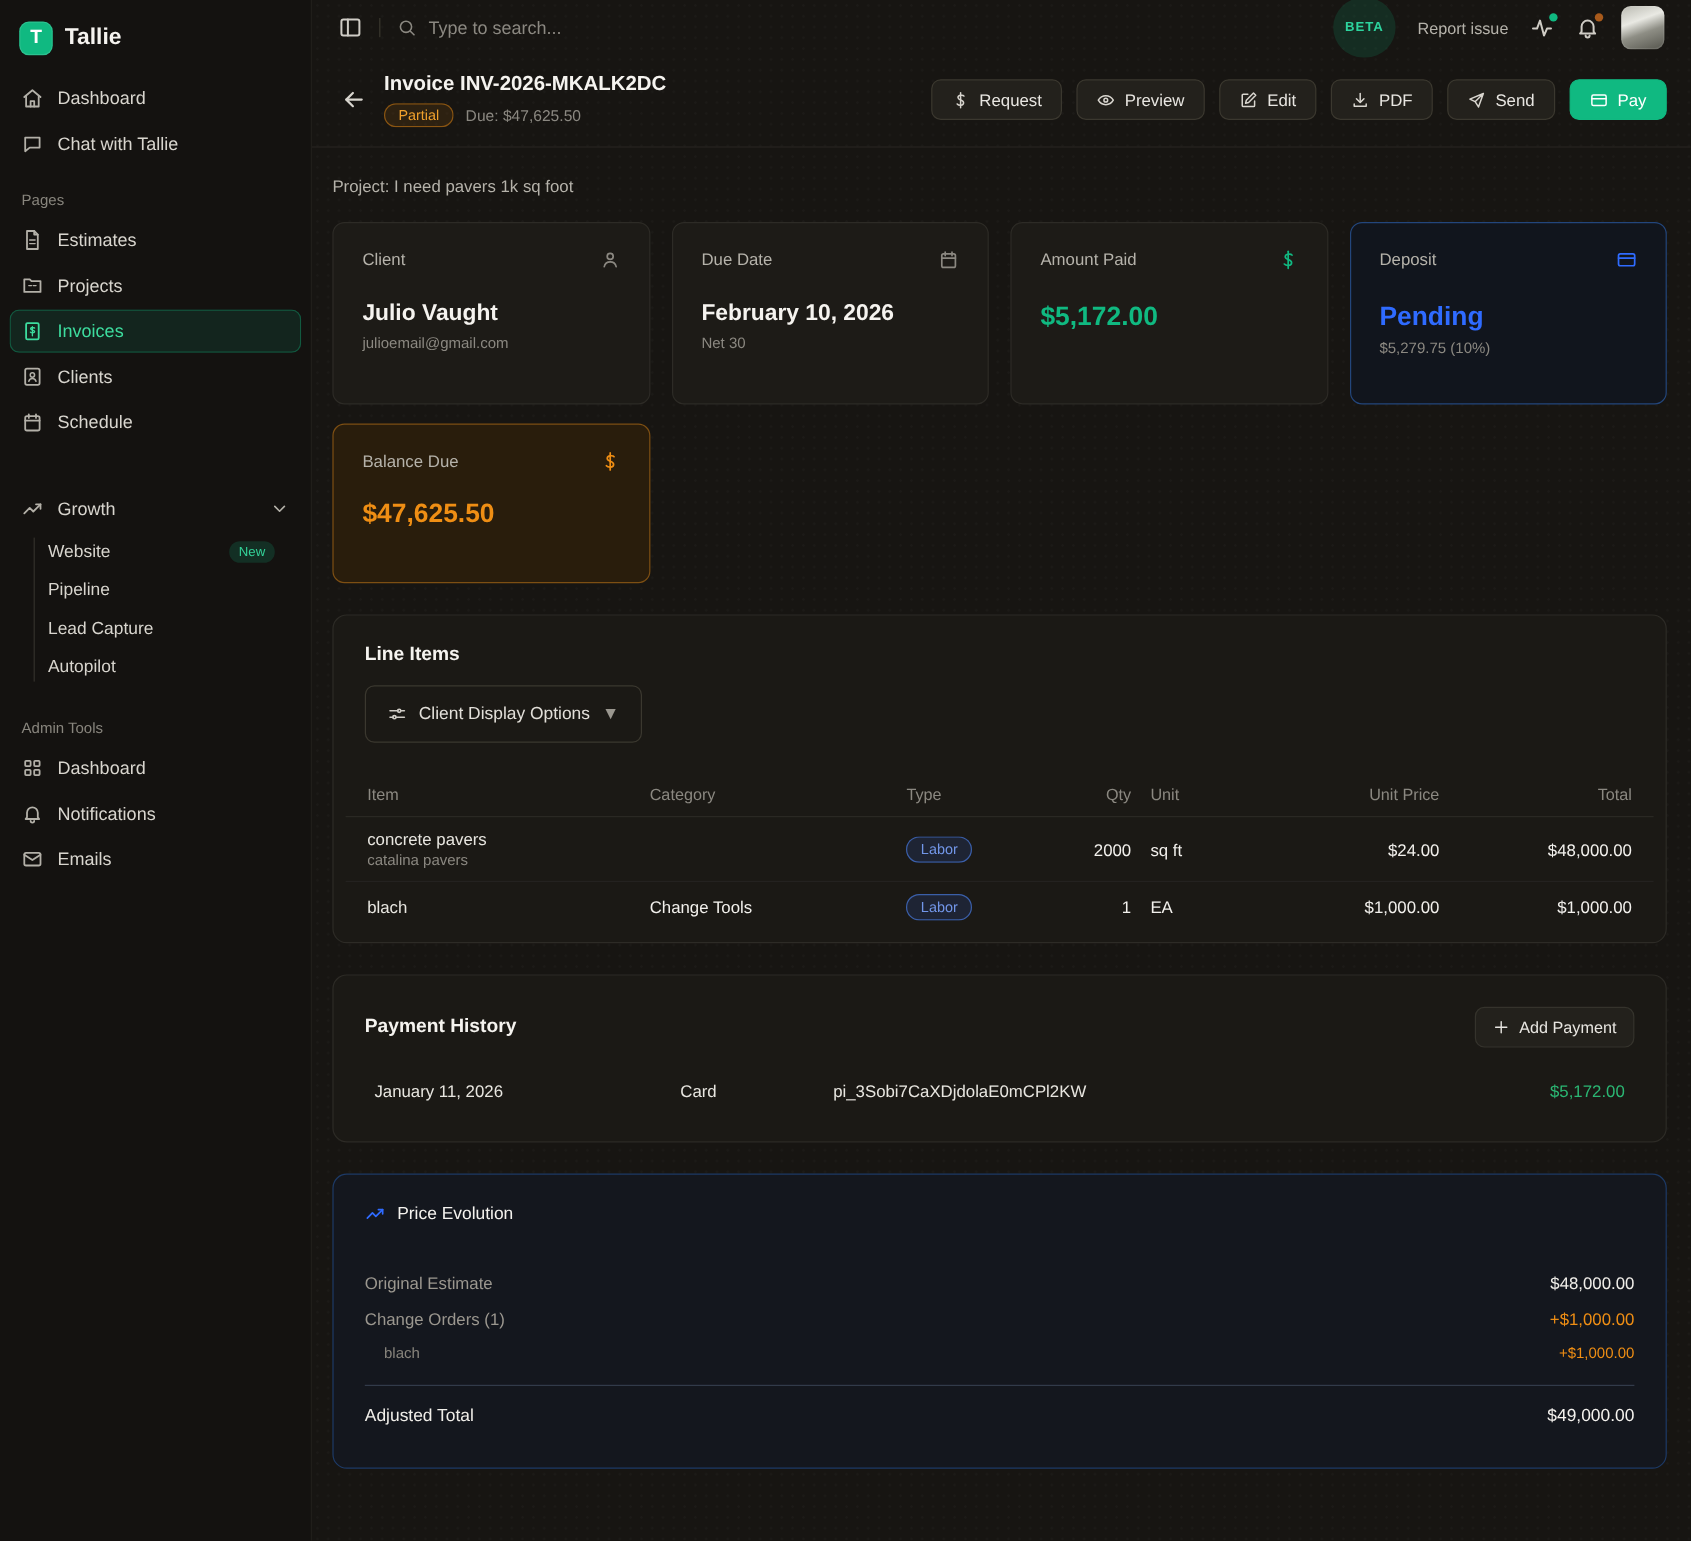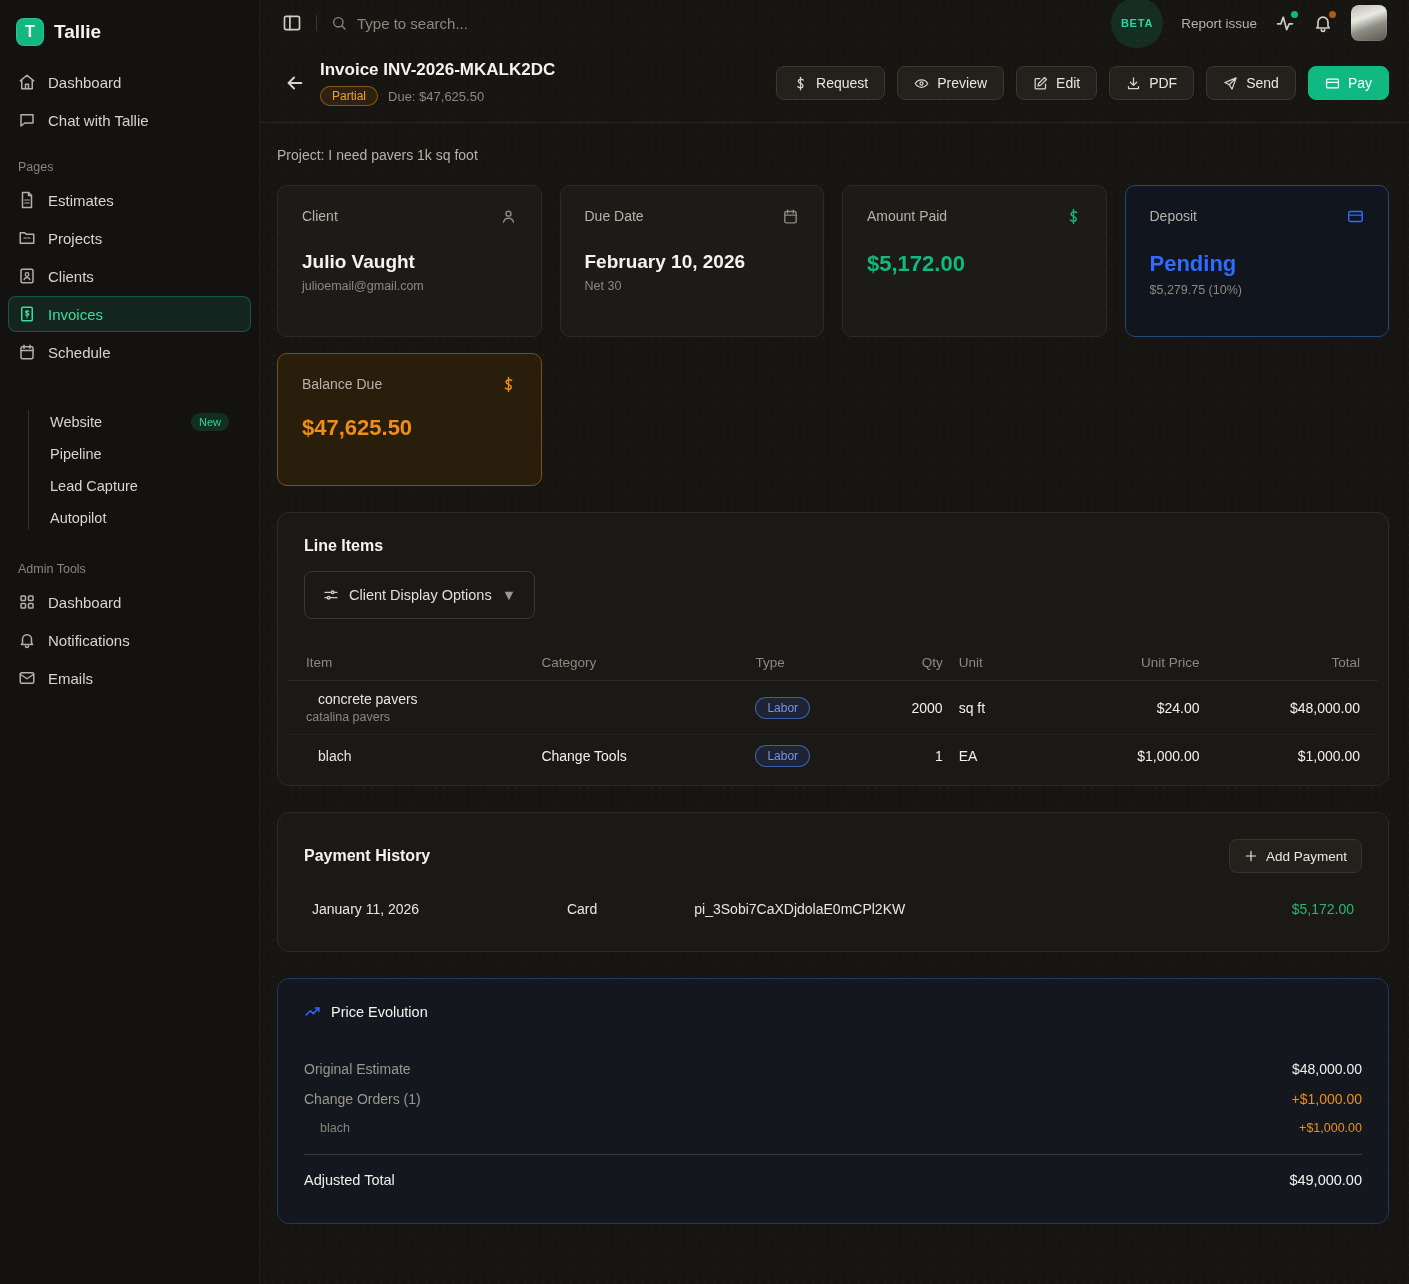--- a/index.html
+++ b/index.html
@@ -30,21 +30,21 @@
     margin-bottom:2px; font-size:15px;
   }
   .nav-item .nav-icon { width:18px; height:18px; color:#b3b0a8; display:flex; }
   .nav-item.active {
     background:rgba(16,185,129,.12); color:#3ddc9e;
     box-shadow:0 0 0 1px rgba(16,185,129,.35) inset;
   }
   .nav-item.active .nav-icon { color:#3ddc9e; }
   .nav-section-label { color:#88857d; font-size:12.5px; padding:20px 10px 8px; }
   .nav-item .chevron { margin-left:auto; color:#b3b0a8; width:16px; height:16px; }
-  .sub-group { position:relative; margin-left:20px; padding-left:14px; }
+  .sub-group { position:relative; margin-left:20px; padding-left:4px; }
   .sub-group:before { content:""; position:absolute; left:0; top:4px; bottom:4px; width:1px; background:#33312b; }
   .sub-item {
     display:flex; align-items:center; height:32px; padding:0 8px;
     color:#d8d5ce; font-size:14.5px; border-radius:6px; cursor:pointer;
   }
   .new-badge {
     margin-left:auto; margin-right:14px; background:rgba(16,185,129,.18);
     color:#34d399; font-size:11px; padding:3px 8px; border-radius:999px;
   }
 
@@ -150,21 +150,21 @@
   .li-row {
     display:grid; align-items:center;
     grid-template-columns:22% 20% 13% 6% 10% 14% 15%;
     padding:0 10px;
   }
   .li-row > div { padding:10px 8px; }
   .li-row.head { color:#8b8881; font-size:13.5px; border-bottom:1px solid #2a2823; }
   .li-row.body { border-bottom:1px solid #242220; font-size:14px; }
   .li-row.body:last-child { border-bottom:none; }
   .li-row .num { text-align:right; }
-  .item-name { color:#e8e6e0;margin-left:12px; }
+  .item-name { color:#e8e6e0; }
   .item-note { color:#8b8881; font-size:12.5px; margin-top:3px; }
   .labor-pill {
     display:inline-block; font-size:12px; color:#7296e8;
     background:rgba(47,107,240,.14); box-shadow:0 0 0 1px #3b5fa8 inset;
     padding:4px 12px; border-radius:999px;
   }
   .li-cell-pad { padding:14px 8px; }
 
   
   .ph-head { display:flex; align-items:center; justify-content:space-between; padding:26px 26px 0; }
@@ -242,51 +242,65 @@
     </div>
     <div class="nav-item">
       <span class="nav-icon">
         <svg viewBox="0 0 24 24" fill="none" stroke="currentColor" stroke-width="2" stroke-linecap="round" stroke-linejoin="round">
             <path d="M3 19V5h6l2 2h10v12z"></path>
             <path d="M8 12h3m2 0h3" stroke-width="1.6"></path>
           </svg>
       </span>
       <span class="nav-label">Projects</span>
     </div>
+    <div class="nav-item active">
+      <span class="nav-icon">
+        <svg viewBox="0 0 24 24" fill="none" stroke="currentColor" stroke-width="2" stroke-linecap="round" stroke-linejoin="round">
+            <rect x="5" y="3" width="14" height="18" rx="1.5"></rect>
+            <path d="M12 7v10M14.5 8.5c-.6-.8-4.5-1.2-4.5.8s4.8 1 4.5 3.2c-.3 1.9-3.9 1.5-4.7.5" stroke-width="1.5"></path>
+          </svg>
+      </span>
+      <span class="nav-label">Invoices</span>
+    </div>
     <div class="nav-item">
       <span class="nav-icon">
         <svg viewBox="0 0 24 24" fill="none" stroke="currentColor" stroke-width="2" stroke-linecap="round" stroke-linejoin="round">
             <rect x="4" y="3" width="16" height="18" rx="2"></rect>
             <circle cx="12" cy="10" r="2.4" stroke-width="1.7"></circle>
             <path d="M8 17c.7-2 2.3-3 4-3s3.3 1 4 3" stroke-width="1.7"></path>
           </svg>
       </span>
       <span class="nav-label">Clients</span>
     </div>
-    <div class="nav-item active">
-      <span class="nav-icon">
-        <svg viewBox="0 0 24 24" fill="none" stroke="currentColor" stroke-width="2" stroke-linecap="round" stroke-linejoin="round">
-            <rect x="5" y="3" width="14" height="18" rx="1.5"></rect>
-            <path d="M12 7v10M14.5 8.5c-.6-.8-4.5-1.2-4.5.8s4.8 1 4.5 3.2c-.3 1.9-3.9 1.5-4.7.5" stroke-width="1.5"></path>
-          </svg>
-      </span>
-      <span class="nav-label">Invoices</span>
-    </div>
     <div class="nav-item">
       <span class="nav-icon">
         <svg viewBox="0 0 24 24" fill="none" stroke="currentColor" stroke-width="2" stroke-linecap="round" stroke-linejoin="round">
             <rect x="4" y="5" width="16" height="16" rx="2"></rect>
             <path d="M8 3v4M16 3v4M4 10h16"></path>
           </svg>
       </span>
       <span class="nav-label">Schedule</span>
     </div>
 
     <div class="nav-section-label" style="padding-top:26px;"></div>
 
+    <div class="nav-item">
+      <span class="nav-icon">
+        <svg viewBox="0 0 24 24" fill="none" stroke="currentColor" stroke-width="2" stroke-linecap="round" stroke-linejoin="round">
+            <path d="M3 17l6-6 4 4 8-8"></path>
+            <path d="M16 7h5v5"></path>
+          </svg>
+      </span>
+      <span class="nav-label">Growth</span>
+      <span class="chevron">
+        <svg viewBox="0 0 24 24" fill="none" stroke="currentColor" stroke-width="2" stroke-linecap="round" stroke-linejoin="round">
+            <path d="M6 9l6 6 6-6"></path>
+          </svg>
+      </span>
+    </div>
     <div class="sub-group">
       <div class="sub-item">
         <span>Website</span>
         <span class="new-badge">New</span>
       </div>
       <div class="sub-item">
         <span>Pipeline</span>
       </div>
       <div class="sub-item">
         <span>Lead Capture</span>

